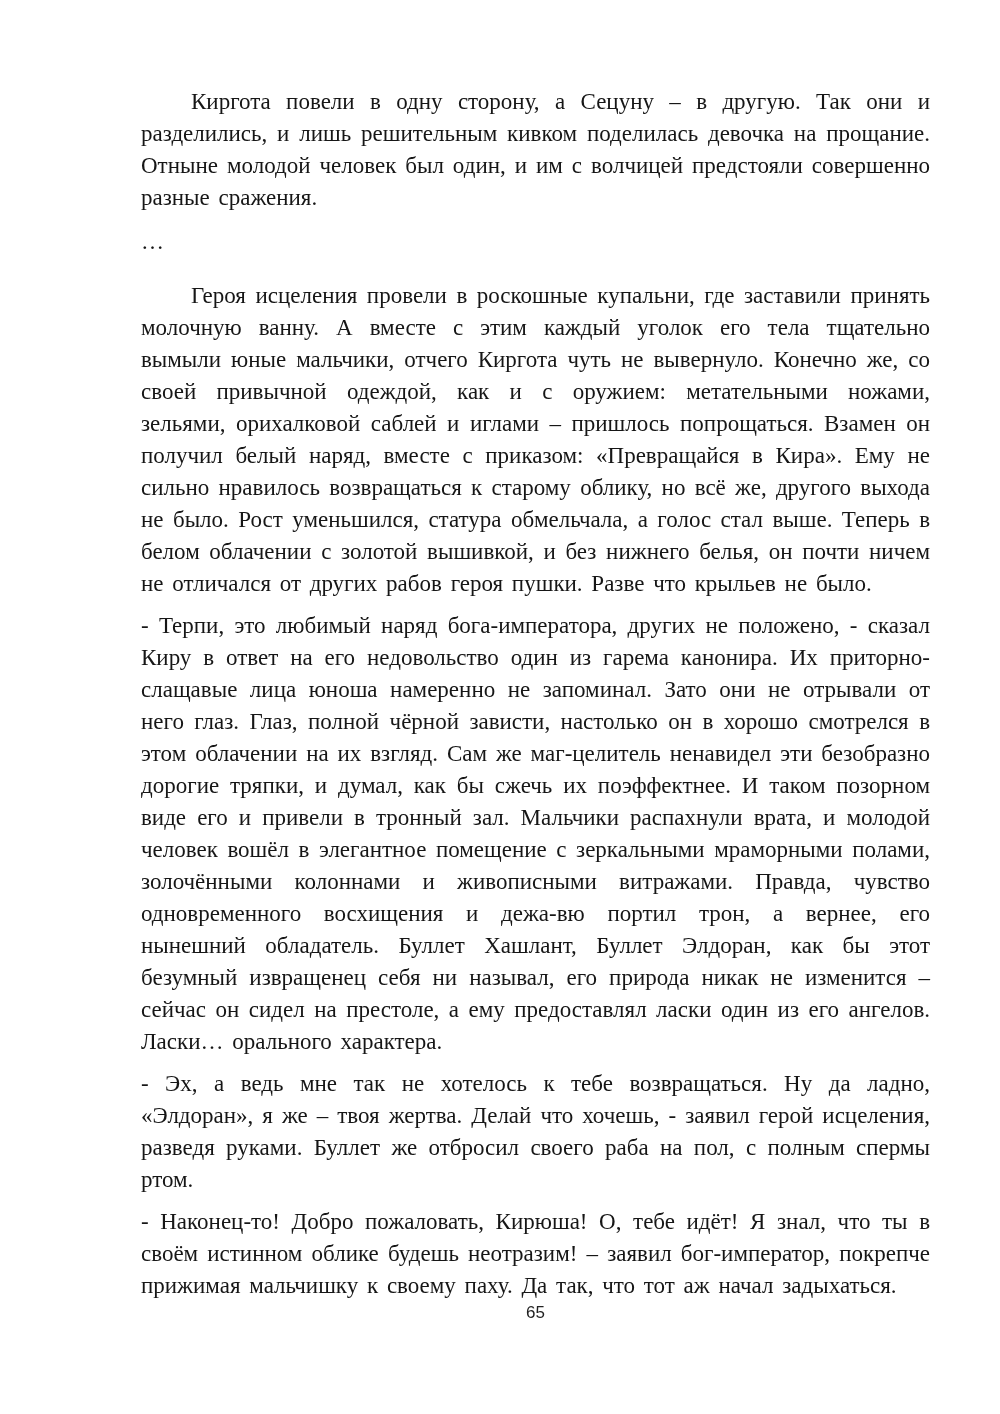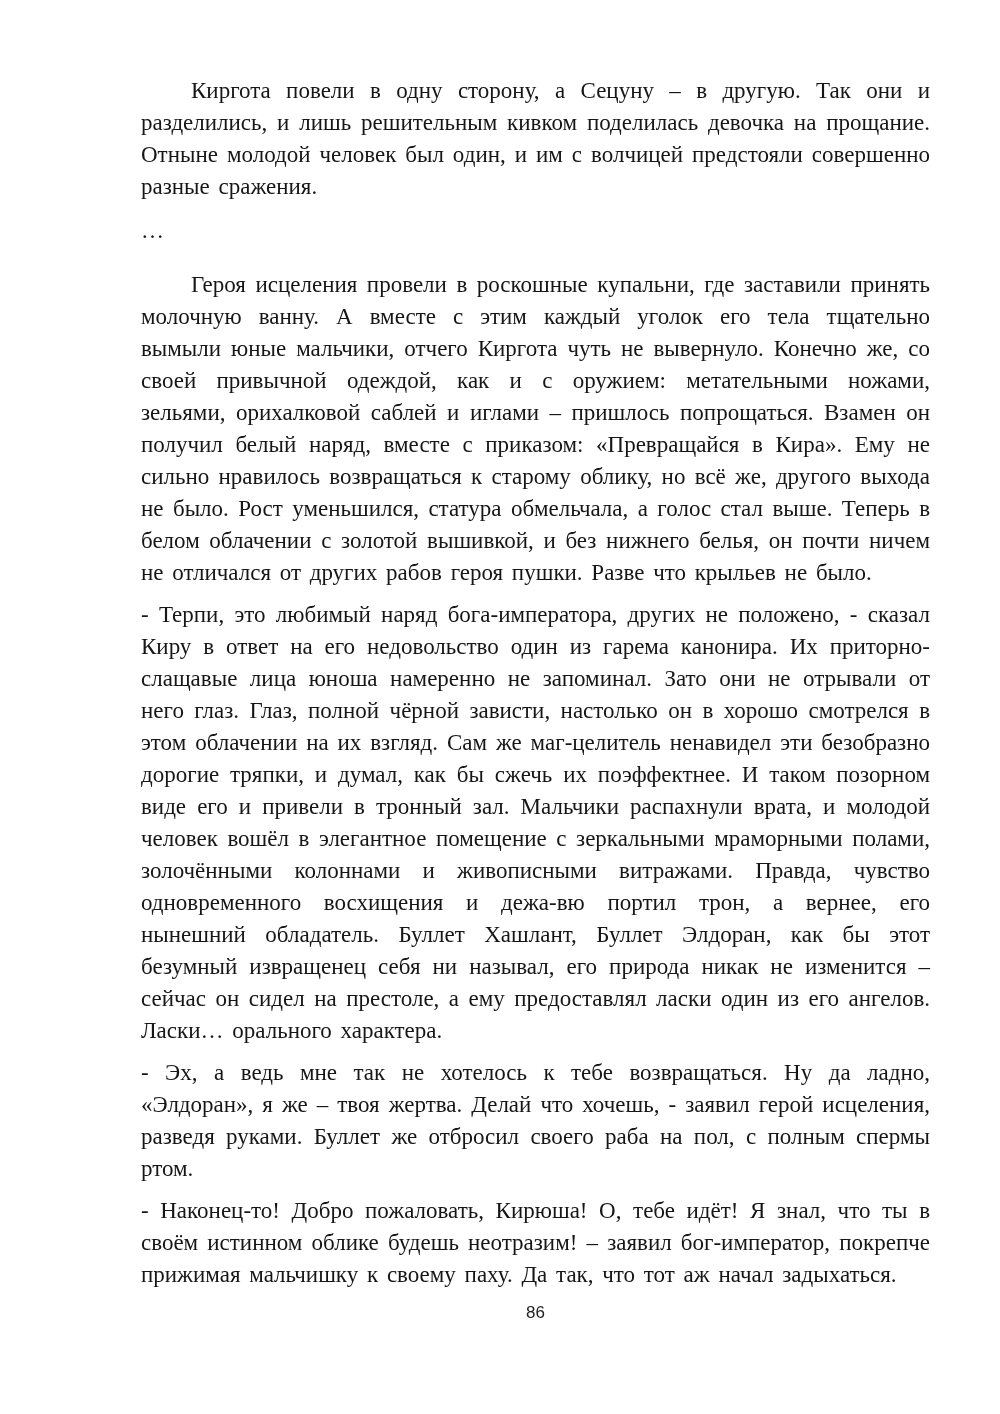--- a/index.html
+++ b/index.html
@@ -16,21 +16,21 @@
     color: #161616;
   }
   .page {
     position: absolute;
     inset: 0;
     background: #ffffff;
   }
   .text-block {
     position: absolute;
     left: 141px;
-    top: 75px;
+    top: 86px;
     width: 789px;
   }
   .para {
     font-size: 23px;
     line-height: 32px;
     text-align: justify;
     word-spacing: 3px;
     margin: 0 0 10px 0;
     white-space: normal;
   }
@@ -65,14 +65,14 @@
 
     <p class="para indent">Героя исцеления провели в роскошные купальни, где заставили принять молочную ванну. А вместе с этим каждый уголок его тела тщательно вымыли юные мальчики, отчего Киргота чуть не вывернуло. Конечно же, со своей привычной одеждой, как и с оружием: метательными ножами, зельями, орихалковой саблей и иглами – пришлось попрощаться. Взамен он получил белый наряд, вместе с приказом: «Превращайся в Кира». Ему не сильно нравилось возвращаться к старому облику, но всё же, другого выхода не было. Рост уменьшился, статура обмельчала, а голос стал выше. Теперь в белом облачении с золотой вышивкой, и без нижнего белья, он почти ничем не отличался от других рабов героя пушки. Разве что крыльев не было.</p>
 
     <p class="para">- Терпи, это любимый наряд бога-императора, других не положено, - сказал Киру в ответ на его недовольство один из гарема канонира. Их приторно-слащавые лица юноша намеренно не запоминал. Зато они не отрывали от него глаз. Глаз, полной чёрной зависти, настолько он в хорошо смотрелся в этом облачении на их взгляд. Сам же маг-целитель ненавидел эти безобразно дорогие тряпки, и думал, как бы сжечь их поэффектнее. И таком позорном виде его и привели в тронный зал. Мальчики распахнули врата, и молодой человек вошёл в элегантное помещение с зеркальными мраморными полами, золочёнными колоннами и живописными витражами. Правда, чувство одновременного восхищения и дежа-вю портил трон, а вернее, его нынешний обладатель. Буллет Хашлант, Буллет Элдоран, как бы этот безумный извращенец себя ни называл, его природа никак не изменится – сейчас он сидел на престоле, а ему предоставлял ласки один из его ангелов. Ласки… орального характера.</p>
 
     <p class="para">- Эх, а ведь мне так не хотелось к тебе возвращаться. Ну да ладно, «Элдоран», я же – твоя жертва. Делай что хочешь, - заявил герой исцеления, разведя руками. Буллет же отбросил своего раба на пол, с полным спермы ртом.</p>
 
     <p class="para">- Наконец-то! Добро пожаловать, Кирюша! О, тебе идёт! Я знал, что ты в своём истинном облике будешь неотразим! – заявил бог-император, покрепче прижимая мальчишку к своему паху. Да так, что тот аж начал задыхаться.</p>
   </div>
 
-  <div class="footer">86</div>
+  <div class="footer">65</div>
 </div>
 
 </body></html>

